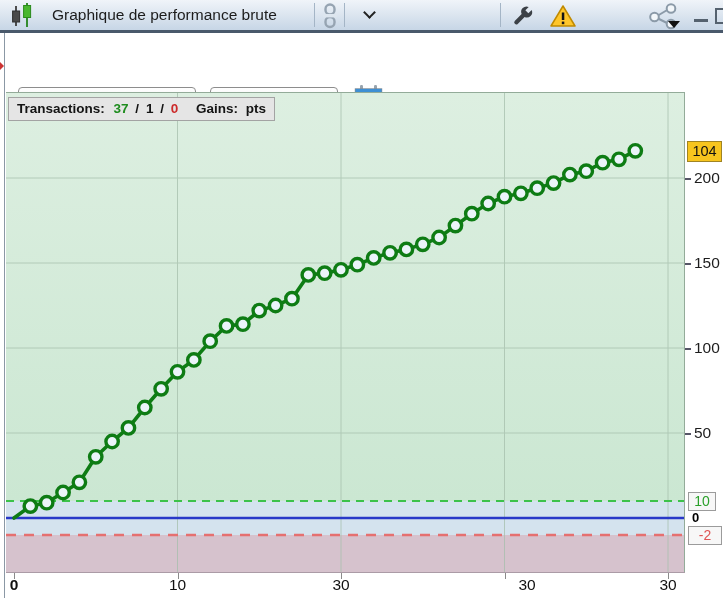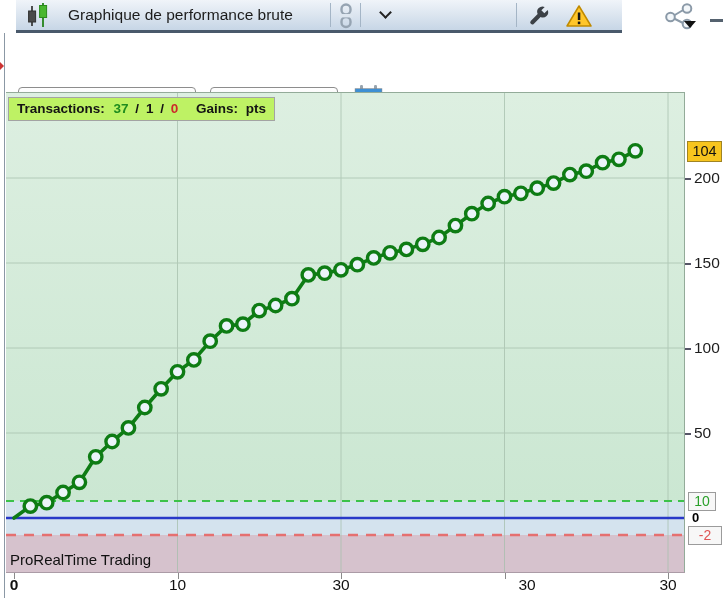--- a/index.html
+++ b/index.html
@@ -1,19 +1,19 @@
 <!DOCTYPE html>
 <html><head>
 <meta charset="utf-8">
 <style>
   html,body{margin:0;padding:0;background:#fff;}
   #app{position:relative;width:723px;height:598px;overflow:hidden;background:#fff;
        font-family:"Liberation Sans",sans-serif;-webkit-font-smoothing:antialiased;}
   
-  .titlebar{position:absolute;left:16px;top:0;width:606px;height:30px;
+  .titlebar{position:absolute;left:0;top:0;width:723px;height:30px;
     background:linear-gradient(#f0f4f9,#c7d6e6);border-bottom:3px solid #49596b;}
   .tb-sep{position:absolute;top:3px;width:1px;height:24px;background:#a4b5c6;}
   .tb-title{position:absolute;left:52px;top:0;line-height:30px;font-size:15.5px;color:#1c1c1c;white-space:nowrap;}
   .candles{position:absolute;left:10px;top:3px;width:26px;height:24px;}
   .linkbtn{position:absolute;left:318px;top:1px;width:23px;height:28px;background:none;border:none;padding:2px 0;cursor:pointer;}
   .instrument{position:absolute;left:356px;top:0;height:30px;background:none;border:none;padding:0;
     font-family:"Liberation Sans",sans-serif;font-size:15.5px;font-weight:bold;color:#111;line-height:30px;cursor:pointer;white-space:nowrap;}
   .chev{display:inline-block;width:7px;height:7px;border-right:2px solid #222;border-bottom:2px solid #222;
     transform:rotate(45deg);margin-left:9px;margin-bottom:3px;}
   .iconbtn{position:absolute;top:2px;background:none;border:none;padding:0;cursor:pointer;}
@@ -24,21 +24,21 @@
   .toolbar{position:absolute;left:0;top:33px;width:723px;height:57px;background:#fff;}
   .pseudo-select{position:absolute;top:54px;height:27px;box-sizing:border-box;border:1px solid #8d8d8d;border-radius:4px;
     background:linear-gradient(#ffffff,#ececec);font-size:14.5px;color:#111;line-height:25px;padding-left:9px;cursor:pointer;}
   .pseudo-select .schev{position:absolute;right:9px;top:8px;width:6px;height:6px;border-right:2px solid #222;border-bottom:2px solid #222;transform:rotate(45deg);}
   .calbtn{position:absolute;left:352px;top:50px;width:34px;height:34px;background:none;border:none;padding:0;cursor:pointer;}
   .today{position:absolute;left:394px;top:58px;font-size:15.5px;color:#111;}
   .checkbox{position:absolute;left:492px;top:59px;width:13px;height:13px;border:1.5px solid #767676;border-radius:3px;background:#fff;cursor:pointer;}
   .poslabel{position:absolute;left:514px;top:58px;font-size:15.5px;color:#1a1a1a;border-bottom:1.6px dotted #444;padding-bottom:1px;cursor:pointer;}
   
   #plot{position:absolute;left:6px;top:92px;}
-  .stats{position:absolute;left:8px;top:97px;background:#bef264;border:1px solid #a3a3a3;
+  .stats{position:absolute;left:8px;top:97px;background:#e5e5e5;border:1px solid #a3a3a3;
     padding:3px 8px 4px 8px;font-size:13.5px;font-weight:bold;color:#141414;white-space:nowrap;}
   .stats .win{color:#1e8c1e;}
   .stats .loss{color:#cc2a2a;}
   .stats .sep{margin:0 3px;}
   .stats .gainslab{margin-left:14px;}
   .watermark{position:absolute;left:10px;top:551px;font-size:15px;color:#101010;}
   .ytick{position:absolute;left:694px;width:34px;font-size:15.5px;color:#1d1d1d;}
   .ytickmark{position:absolute;left:685px;width:6px;height:1.5px;background:#556;}
   .xtick{position:absolute;width:30px;text-align:center;font-size:15.5px;color:#111;top:576px;}
   .xtick.bold{font-weight:bold;}
@@ -216,21 +216,20 @@
     <span>Transactions:</span>
     <span class="win" style="margin-left:5px">37</span>
     <span class="sep">/</span>
     <span>1</span>
     <span class="sep">/</span>
     <span class="loss">0</span>
     <span class="gainslab">Gains:</span>
     <span style="margin-left:4px">pts</span>
   </div>
 
-  <div class="watermark">ProRealTime Trading</div>
 
   <div id="yaxis">
       <div class="ytickmark" style="top: 433px;"></div>
       <div class="ytick" style="top: 424px;">50</div>
       <div class="ytickmark" style="top: 348px;"></div>
       <div class="ytick" style="top: 339px;">100</div>
       <div class="ytickmark" style="top: 263px;"></div>
       <div class="ytick" style="top: 254px;">150</div>
       <div class="ytickmark" style="top: 178px;"></div>
       <div class="ytick" style="top: 169px;">200</div>

